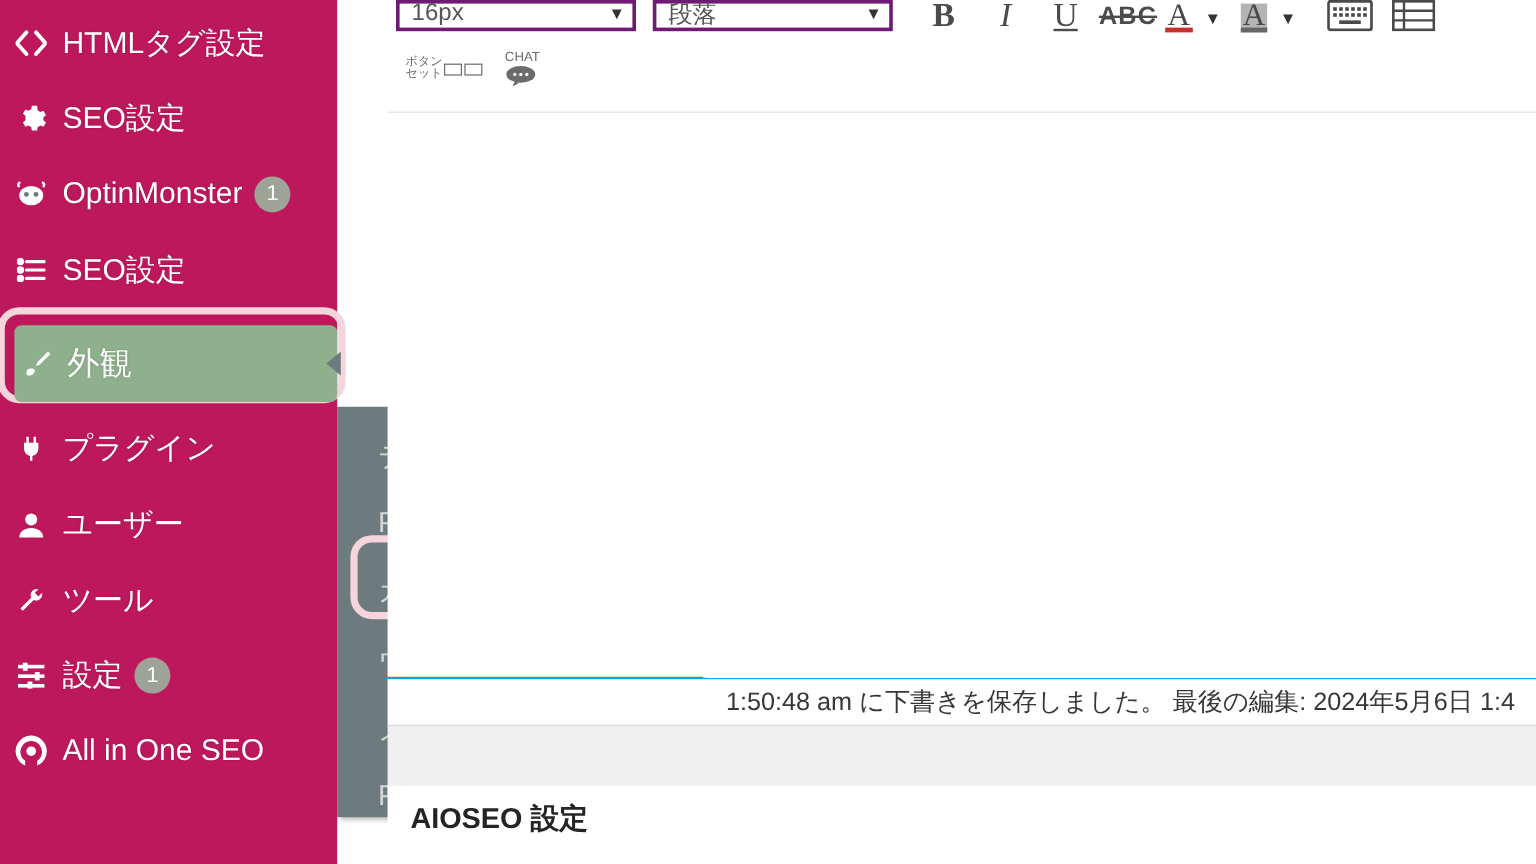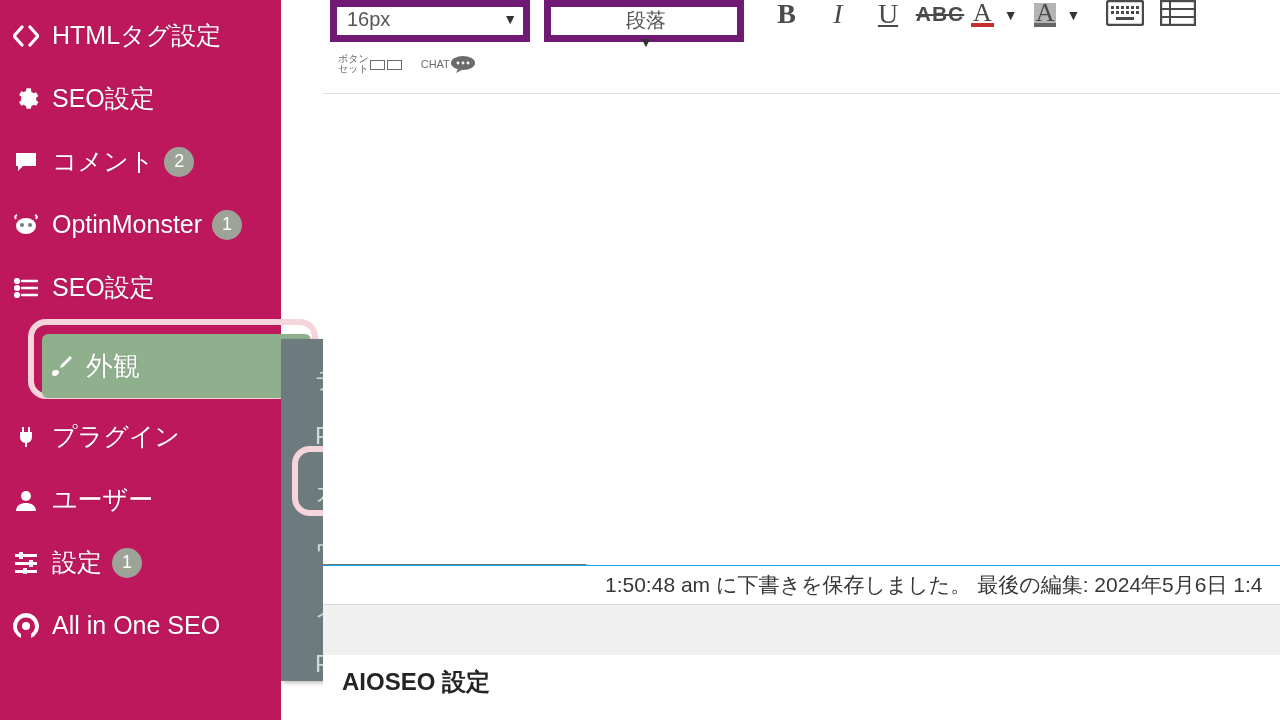--- a/index.html
+++ b/index.html
@@ -31,45 +31,45 @@
   .submenu{position:absolute;left:281px;top:339px;width:305px;height:342px;
     background:#6d7b7f;color:#d1d8d6;font-size:24px;box-shadow:2px 2px 4px rgba(0,0,0,.25);}
   .sm-item{padding:13px 0 13px 34px;cursor:pointer;white-space:nowrap;}
   .ring2{left:11px;top:107px;width:283px;height:70px;}
   
   .big-arrow{position:absolute;left:313px;top:350px;width:74px;height:106px;
     pointer-events:none;}
   
   .tbwrap{position:absolute;left:330px;top:0;right:0;height:90px;}
   .select{display:inline-flex;align-items:center;justify-content:space-between;
-    border:7px solid #701a75;background:#fff;height:42px;font-size:20px;color:#555;
+    border:3px solid #701a75;background:#fff;height:26px;font-size:20px;color:#555;
     padding:0 6px 4px 10px;box-sizing:border-box;vertical-align:top;}
   .sel1{width:200px;margin-right:14px;}
-  .sel2{width:200px;flex-direction:column;}
+  .sel2{width:200px;}
   .select .caret{font-size:14px;color:#333;}
   .tb-btn{display:inline-flex;align-items:center;justify-content:center;
     width:42px;height:28px;font-family:Georgia,serif;font-size:28px;color:#4b4b4b;
     vertical-align:top;cursor:pointer;}
   .btn-bold{font-weight:900;width:45px;margin-left:20px;}
   .btn-italic{font-style:italic;margin-left:8px;}
   .btn-under{text-decoration:underline;margin-left:8px;}
   .btn-strike{font-size:21px;font-weight:bold;text-decoration:line-through;margin-left:10px;font-family:Arial;letter-spacing:1px;}
   .colorA{display:inline-flex;align-items:center;margin-left:10px;vertical-align:top;height:30px;}
   .colorA .glyph{font-family:Georgia,serif;font-size:26px;color:#4a4a4a;
     border-bottom:4px solid;line-height:20px;padding:0 2px;}
   .colorA .caret{font-size:14px;color:#333;margin-left:10px;}
   .hlA{background:#b4b4b4;padding:1px 4px;}
   .kb-ico{display:inline-flex;margin-left:26px;vertical-align:top;}
   .list-ico{display:inline-flex;margin-left:16px;vertical-align:top;}
   .row2{margin-top:12px;margin-left:8px;display:flex;align-items:center;}
   .smallbtn{display:flex;flex-direction:row;align-items:center;
     font-size:10px;line-height:10px;color:#6b6b6b;margin-right:18px;cursor:pointer;}
   .smallbtn .boxes{display:flex;margin-top:2px;}
   .smallbtn .boxes span{width:13px;height:8px;border:1.5px solid #6b6b6b;margin:0 1px;}
-  .chatbtn{display:flex;flex-direction:row;align-items:center;font-size:11px;
+  .chatbtn{display:flex;flex-direction:column;font-size:11px;
     color:#6b6b6b;cursor:pointer;}
   
   .canvas{position:absolute;left:323px;top:93px;right:0;height:470px;
     border-top:1px solid #e0e0e0;background:#ffffff;}
   
   .statusbar{position:absolute;left:323px;right:0;top:565px;height:40px;
     border-top:1px solid #0ea5e9;border-bottom:1px solid #d7d7d7;
     background:#fff;font-size:21px;color:#373737;
     display:flex;align-items:center;padding-left:282px;box-sizing:border-box;
     white-space:nowrap;overflow:hidden;}
@@ -94,29 +94,20 @@
 
   <div class="sb-item">
     <span class="sb-ico">
       <svg width="26" height="26" viewBox="0 0 24 24">
           <path fill="#fff" d="M12 8a4 4 0 1 0 0 8 4 4 0 0 0 0-8zm9.4 4a7.6 7.6 0 0 0-.1-1.2l2.1-1.6-2-3.4-2.4 1a7.5 7.5 0 0 0-2-1.2L16.5 2h-4l-.5 2.6a7.5 7.5 0 0 0-2 1.2l-2.4-1-2 3.4 2.1 1.6A7.6 7.6 0 0 0 7.6 12c0 .4 0 .8.1 1.2L5.6 14.8l2 3.4 2.4-1c.6.5 1.3.9 2 1.2l.5 2.6h4l.5-2.6c.7-.3 1.4-.7 2-1.2l2.4 1 2-3.4-2.1-1.6c.1-.4.1-.8.1-1.2z"></path>
         </svg>
     </span>
     <span class="sb-label">SEO設定</span>
   </div>
 
-  <div class="sb-item">
-    <span class="sb-ico">
-      <svg width="24" height="22" viewBox="0 0 24 22">
-          <path fill="#fff" d="M2 2h20v13H9l-5 5v-5H2z"></path>
-        </svg>
-    </span>
-    <span class="sb-label">コメント</span>
-    <span class="badge">2</span>
-  </div>
 
   <div class="sb-item">
     <span class="sb-ico">
       <svg width="28" height="24" viewBox="0 0 28 24">
           <ellipse cx="14" cy="13" rx="10" ry="8" fill="#fff"></ellipse>
           <circle cx="10" cy="12" r="2" fill="#6d7b7f"></circle>
           <circle cx="18" cy="12" r="2" fill="#6d7b7f"></circle>
           <path d="M4 6 Q2 3 5 2 M24 6 Q26 3 23 2" stroke="#fff" stroke-width="2" fill="none"></path>
         </svg>
     </span>
@@ -133,21 +124,21 @@
             <line x1="8" y1="17" x2="23" y2="17"></line>
             <circle cx="3" cy="3" r="1.8" fill="#fff"></circle>
             <circle cx="3" cy="10" r="1.8" fill="#fff"></circle>
             <circle cx="3" cy="17" r="1.8" fill="#fff"></circle>
           </g>
         </svg>
     </span>
     <span class="sb-label">SEO設定</span>
   </div>
 
-  <div class="sb-active-wrap" style="height:78px;margin-top:8px;margin-left:30px;">
+  <div class="sb-active-wrap" style="height:78px;margin-top:8px;">
     <div class="highlight-ring ring1"></div>
     <div class="sb-active" style="position:absolute;left:6px;top:7px;">
       <span class="sb-ico">
         <svg width="24" height="24" viewBox="0 0 24 24">
             <path fill="#fff" d="M20 2l2 2-9 9-3 1 1-3 9-9zM5 16c-2 0-3 2-3 4 0 1 1 2 2 2 3 0 5-2 5-4 0-1-1-2-2-2H5z"></path>
           </svg>
       </span>
       <span class="sb-label" style="font-size:27px">外観</span>
       <span class="arrow-notch"></span>
     </div>
@@ -165,20 +156,28 @@
   <div class="sb-item">
     <span class="sb-ico">
       <svg width="24" height="24" viewBox="0 0 24 24">
           <circle cx="12" cy="8" r="5" fill="#fff"></circle>
           <path fill="#fff" d="M2 23c0-5 4.5-8 10-8s10 3 10 8H2z"></path>
         </svg>
     </span>
     <span class="sb-label">ユーザー</span>
   </div>
 
+  <div class="sb-item">
+    <span class="sb-ico">
+      <svg width="24" height="24" viewBox="0 0 24 24">
+          <path fill="#fff" d="M21 6a5 5 0 0 1-6.9 5.9L5 21l-2-2 9.1-9.1A5 5 0 0 1 18 3l-3 3 3 3 3-3z"></path>
+        </svg>
+    </span>
+    <span class="sb-label">ツール</span>
+  </div>
 
   <div class="sb-item">
     <span class="sb-ico">
       <svg width="24" height="22" viewBox="0 0 24 22">
           <g fill="#fff">
             <rect x="1" y="2" width="22" height="3"></rect>
             <rect x="1" y="10" width="22" height="3"></rect>
             <rect x="1" y="18" width="22" height="3"></rect>
             <rect x="5" y="0" width="4" height="7"></rect>
             <rect x="15" y="8" width="4" height="7"></rect>

